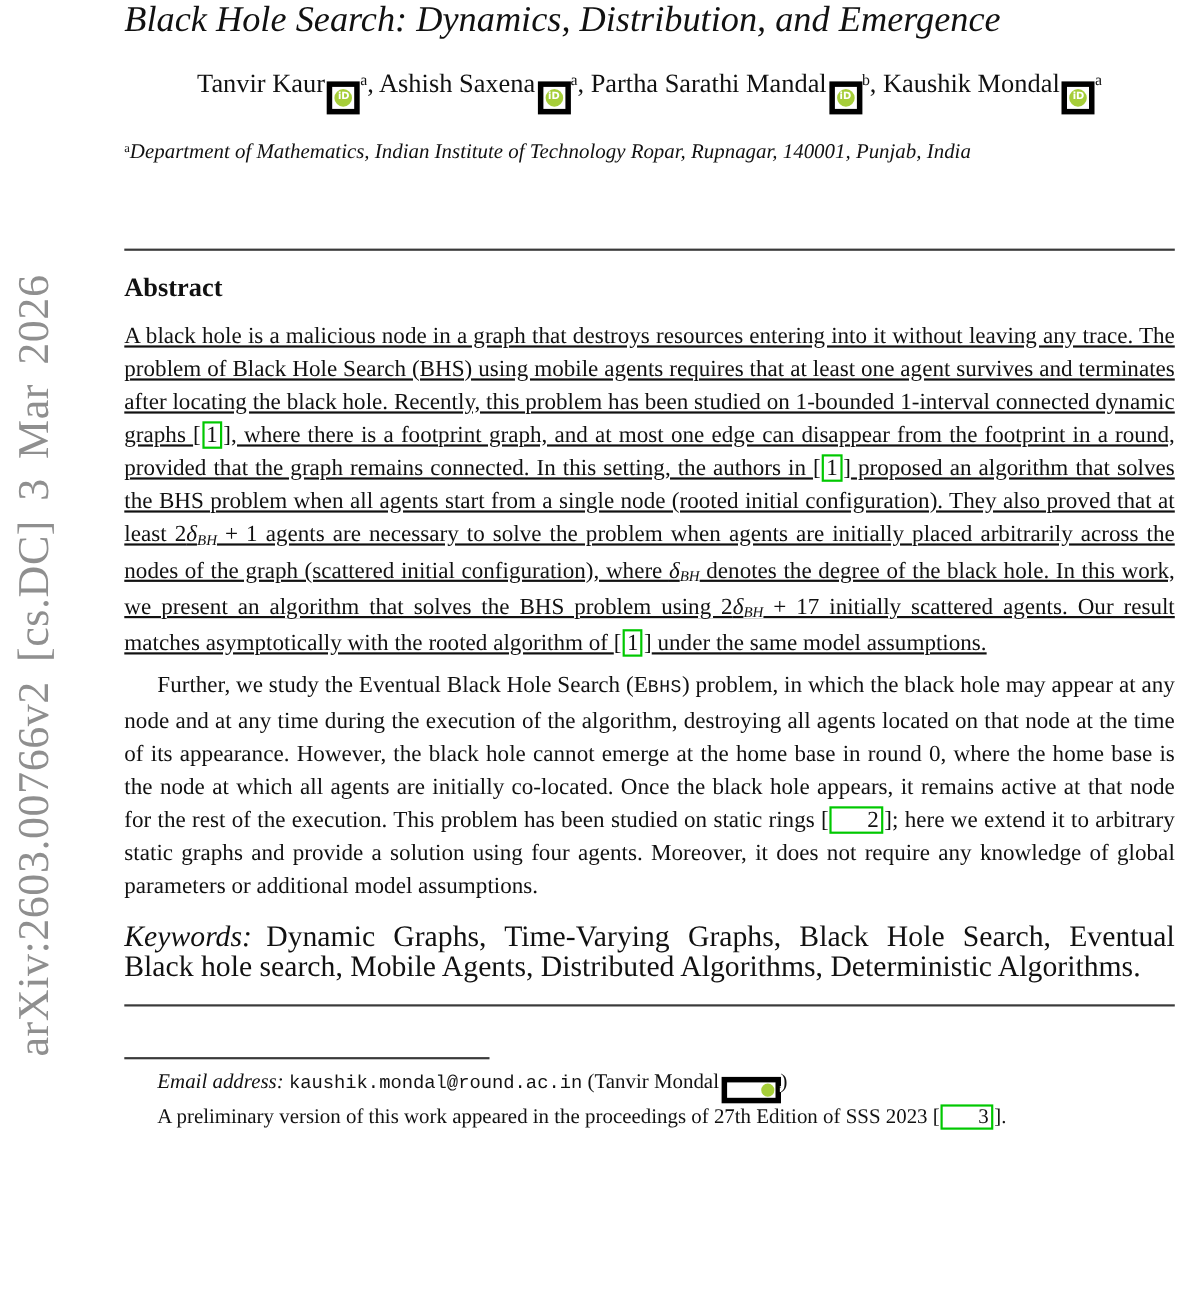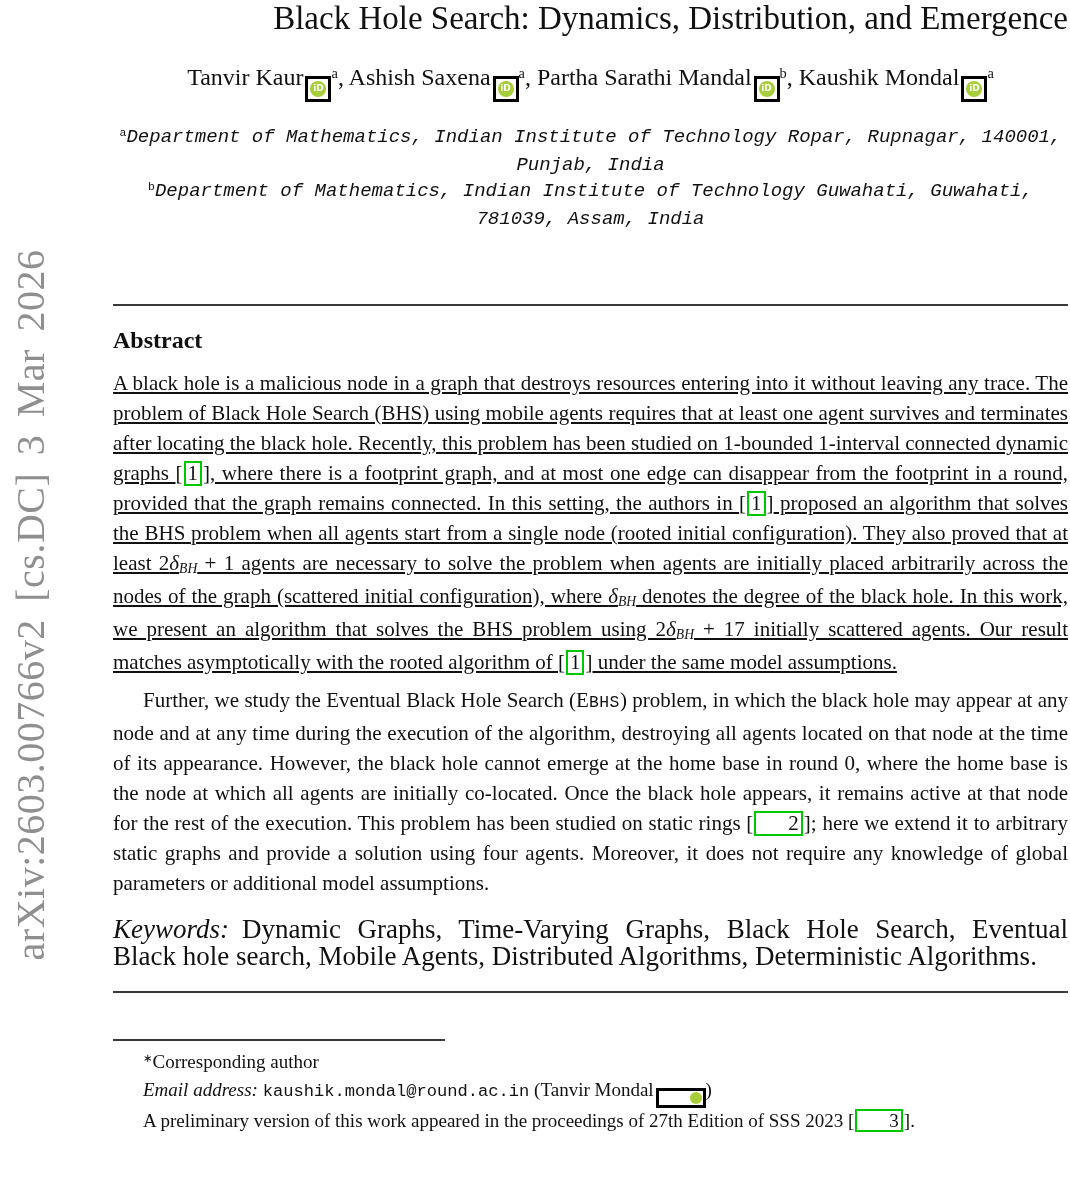--- a/index.html
+++ b/index.html
@@ -1,43 +1,43 @@
 <!DOCTYPE html>
 <html><head>
 <meta charset="utf-8">
 <style>
   html,body{margin:0;padding:0;background:#ffffff;}
   .page{position:relative;width:1070px;height:1190px;background:#fff;overflow:hidden;
         color:#111;font-family:"Liberation Serif", serif;}
   .watermark{position:absolute;top:605px;left:30px;transform:translate(-50%,-50%) rotate(-90deg);
         white-space:nowrap;font-size:40px;color:#8f8f8f;letter-spacing:0.5px;word-spacing:7px;}
   .main{position:absolute;left:113px;top:0;width:955px;}
-  .title{margin:0;font-weight:normal;font-size:33px;line-height:36px;text-align:right;}
+  .title{margin:0;font-weight:normal;font-size:33px;line-height:36px;text-align:left;font-style:italic;}
   .authors{margin-top:26px;text-align:center;font-size:24px;line-height:30px;}
-  .affils{margin-top:22px;text-align:center;font-size:19px;line-height:26px;font-family:Liberation Mono, monospace;}
+  .affils{margin-top:22px;text-align:left;font-size:19px;line-height:26px;}
   .rule{border:none;border-top:2px solid #3a3a3a;margin:0;}
   .rule.top{margin-top:72px;}
   .rule.bottom{margin-top:20px;}
   .abstract-h{margin-top:20px;font-size:24px;font-weight:bold;line-height:28px;}
   .para{font-size:21px;line-height:30px;text-align:justify;text-align-last:left;}
   .p1{margin-top:14px;text-decoration:underline;}
   .p2{margin-top:8px;text-indent:30px;}
   .keywords{margin-top:18px;font-size:27px;line-height:27.5px;text-align:justify;text-align-last:left;}
   .fnrule{border:none;border-top:2px solid #3a3a3a;width:332px;margin:46px 0 0 0;}
   .footnotes{margin-top:8px;font-size:19px;line-height:25px;}
   .fn{text-indent:30px;}
   .it{font-style:italic;}
   .klabel{font-style:italic;margin-right:13px;}
   .sc{font-size:0.78em;letter-spacing:0.5px;font-family:Liberation Mono, monospace;}
   .mono{font-family:"Liberation Mono", monospace;font-size:0.9em;}
   sup{font-size:60%;vertical-align:baseline;position:relative;top:-0.5em;}
   .msub{font-style:italic;font-size:65%;vertical-align:baseline;position:relative;top:0.25em;}
   .cite{white-space:nowrap;}
   .cbox{display:inline-block;border:2px solid #00c800;line-height:1.0;padding:0 2px;margin:0 1px;}
-  .orcid-box{display:inline-block;border:3px solid #000000;background:#fff;padding:2px 2px;
+  .orcid-box{display:inline-block;border:5px solid #000000;background:#fff;padding:2px 2px;
         vertical-align:-6px;line-height:0;margin-left:2px;}
   .orcid-circle{display:inline-flex;width:16px;height:16px;border-radius:50%;background:#a6ce39;
         color:#fff;font-family:"DejaVu Sans", sans-serif;font-size:9px;font-weight:bold;
         align-items:center;justify-content:center;line-height:1;}
   .orcid-box.small{padding:1px;vertical-align:-4px;}
   .orcid-box.small .orcid-circle{width:12px;height:12px;font-size:7px;}
 </style>
 </head>
 <body>
 
@@ -46,36 +46,34 @@
   <div class="watermark">arXiv:2603.00766v2 [cs.DC] 3 Mar 2026</div>
 
   <div class="main">
 
     <h1 class="title">Black Hole Search: Dynamics, Distribution, and Emergence</h1>
 
     <div class="authors"><span>Tanvir Kaur</span><span class="orcid-box"><span class="orcid-circle">iD</span></span><sup>a</sup><span>, Ashish Saxena</span><span class="orcid-box"><span class="orcid-circle">iD</span></span><sup>a</sup><span>, Partha Sarathi Mandal</span><span class="orcid-box"><span class="orcid-circle">iD</span></span><sup>b</sup><span>, Kaushik Mondal</span><span class="orcid-box"><span class="orcid-circle">iD</span></span><sup>a</sup></div>
 
     <div class="affils">
       <div><sup>a</sup><span class="it">Department of Mathematics, Indian Institute of Technology Ropar, Rupnagar, 140001, Punjab, India</span></div>
-      <div><sup>b</sup><span class="it">Department of Mathematics, Indian Institute of Technology Guwahati, Guwahati, 781039, Assam, India</span></div>
     </div>
 
     <hr class="rule top">
 
     <div class="abstract-h">Abstract</div>
 
     <div class="para p1"><span>A black hole is a malicious node in a graph that destroys resources entering into it without leaving any trace. The problem of Black Hole Search (BHS) using mobile agents requires that at least one agent survives and terminates after locating the black hole. Recently, this problem has been studied on 1-bounded 1-interval connected dynamic graphs </span><span class="cite"><span>[</span><span class="cbox">1</span><span>]</span></span><span>, where there is a footprint graph, and at most one edge can disappear from the footprint in a round, provided that the graph remains connected. In this setting, the authors in </span><span class="cite"><span>[</span><span class="cbox">1</span><span>]</span></span><span> proposed an algorithm that solves the BHS problem when all agents start from a single node (rooted initial configuration). They also proved that at least 2</span><span class="it">δ</span><span class="msub">BH</span><span> + 1 agents are necessary to solve the problem when agents are initially placed arbitrarily across the nodes of the graph (scattered initial configuration), where </span><span class="it">δ</span><span class="msub">BH</span><span> denotes the degree of the black hole. In this work, we present an algorithm that solves the BHS problem using 2</span><span class="it">δ</span><span class="msub">BH</span><span> + 17 initially scattered agents. Our result matches asymptotically with the rooted algorithm of </span><span class="cite"><span>[</span><span class="cbox">1</span><span>]</span></span><span> under the same model assumptions.</span></div>
     <div class="para p2"><span>Further, we study the Eventual Black Hole Search (E</span><span class="sc">BHS</span><span>) problem, in which the black hole may appear at any node and at any time during the execution of the algorithm, destroying all agents located on that node at the time of its appearance. However, the black hole cannot emerge at the home base in round 0, where the home base is the node at which all agents are initially co-located. Once the black hole appears, it remains active at that node for the rest of the execution. This problem has been studied on static rings </span><span class="cite"><span>[</span><span class="cbox">2</span><span>]</span></span><span>; here we extend it to arbitrary static graphs and provide a solution using four agents. Moreover, it does not require any knowledge of global parameters or additional model assumptions.</span></div>
 
     <div class="keywords"><span class="klabel">Keywords:</span><span>Dynamic Graphs, Time-Varying Graphs, Black Hole Search, Eventual Black hole search, Mobile Agents, Distributed Algorithms, Deterministic Algorithms.</span></div>
 
     <hr class="rule bottom">
 
     <hr class="fnrule">
 
     <div class="footnotes">
-      <div class="fn"><sup>∗</sup><span>Corresponding author</span></div>
       <div class="fn"><span class="it">Email address:</span><span> </span><span class="mono">kaushik.mondal@round.ac.in</span><span> (Tanvir Mondal</span><span class="orcid-box small"><span class="orcid-circle">iD</span></span><span>)</span></div>
       <div class="fn"><span>A preliminary version of this work appeared in the proceedings of 27th Edition of SSS 2023 </span><span class="cite"><span>[</span><span class="cbox">3</span><span>]</span></span><span>.</span></div>
     </div>
 
   </div>
 </div>
 
 </body></html>

